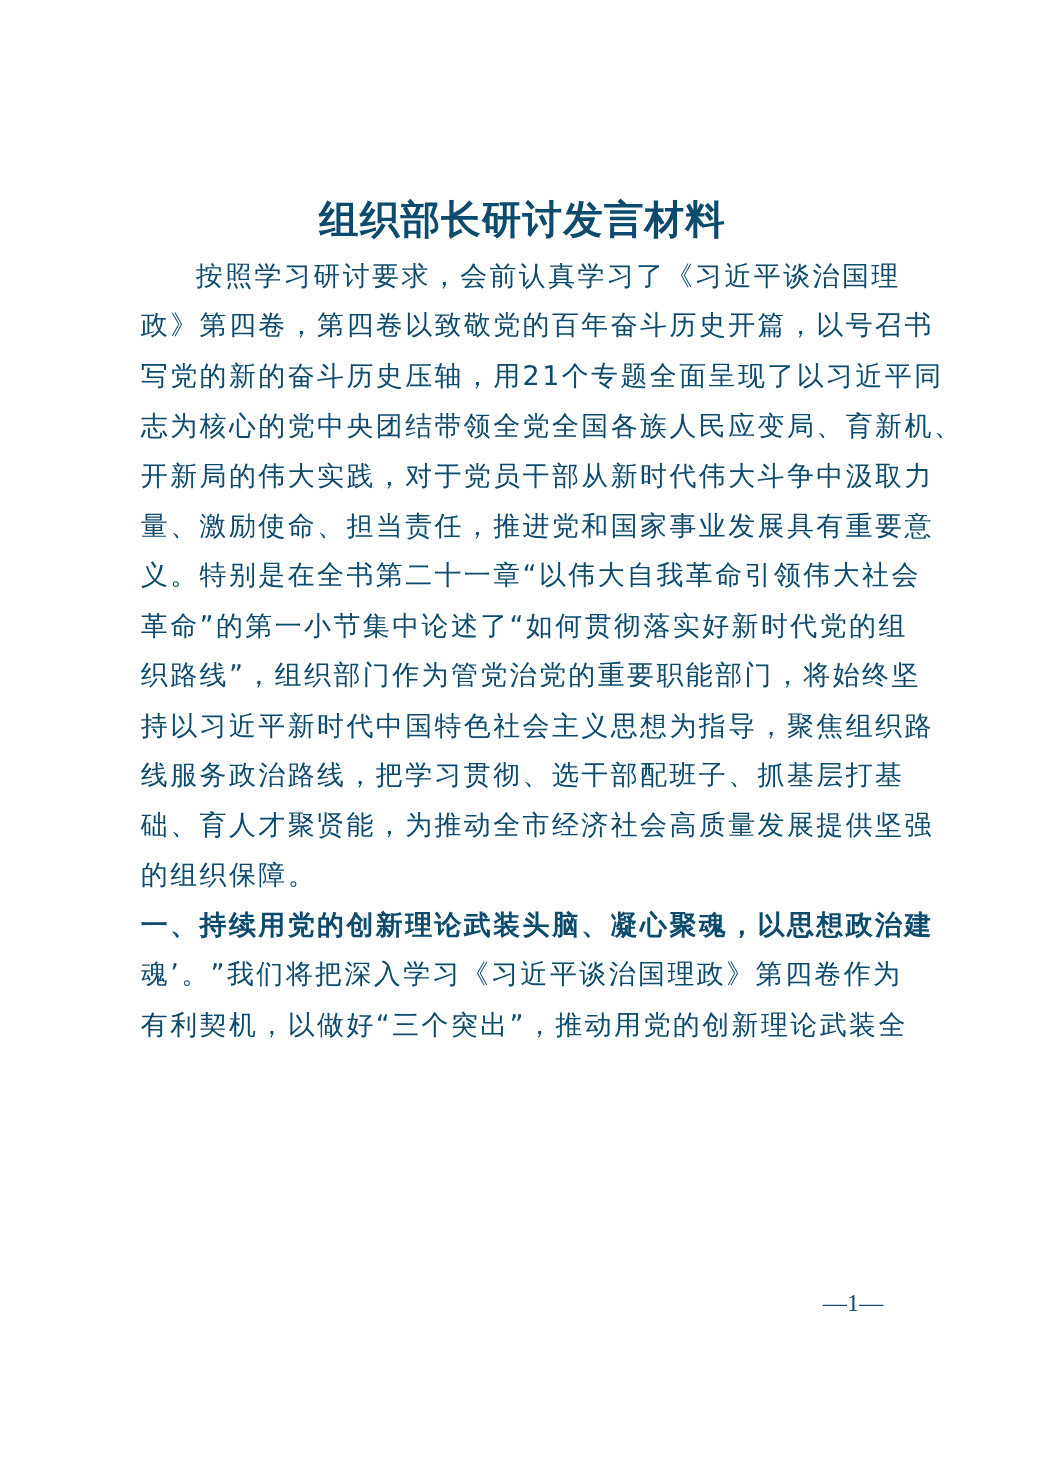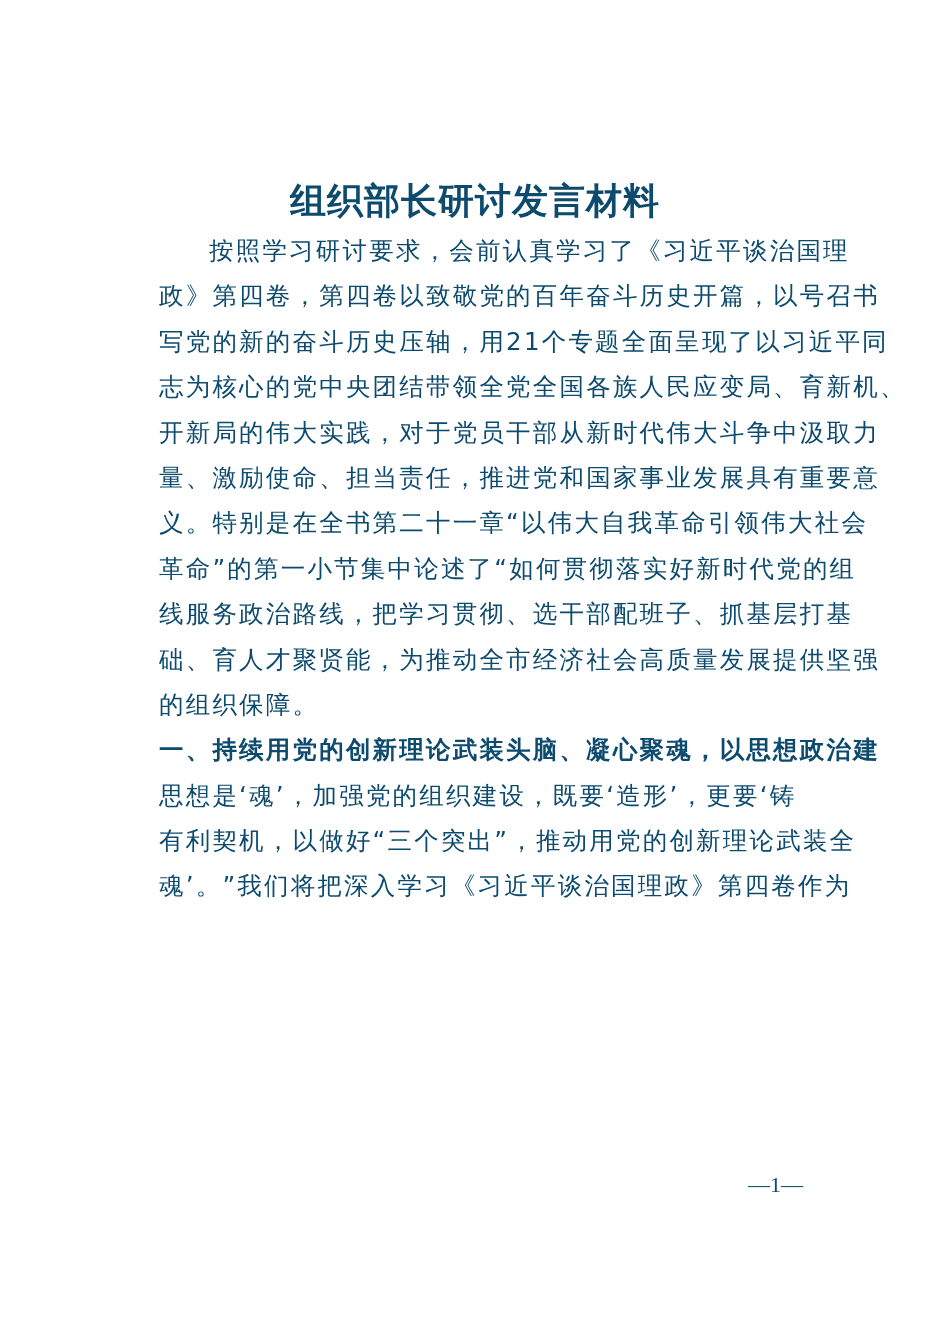--- a/index.html
+++ b/index.html
@@ -9,21 +9,21 @@
       position: absolute; left: 0; right: 0; top: 172px;
       text-align: center;
       font-family: "DejaVu Serif", "Liberation Serif", serif;
       font-weight: bold; font-size: 36px; letter-spacing: 1px; line-height: 56px;
     }
     .body-lines {
       position: absolute; left: 128px; top: 228px; width: 720px;
       font-family: "DejaVu Sans", "Liberation Sans", sans-serif;
       font-size: 24.5px; line-height: 45.4px;
     }
-    .line { white-space: nowrap; height: 45.4px; letter-spacing: 2.2px; margin-left: 31px; }
+    .line { white-space: nowrap; height: 45.4px; letter-spacing: 2.2px; }
     .line.indent { padding-left: 50px; }
     .bold { font-weight: bold; }
     .page-number {
       position: absolute; left: 748px; top: 1172px;
       font-family: "Liberation Serif", "DejaVu Serif", serif;
       font-size: 22px;
     }
   </style>
 </head>
 <body>
@@ -33,23 +33,24 @@
 
   <div class="body-lines">
     <div class="line indent">按照学习研讨要求，会前认真学习了《习近平谈治国理</div>
     <div class="line">政》第四卷，第四卷以致敬党的百年奋斗历史开篇，以号召书</div>
     <div class="line">写党的新的奋斗历史压轴，用21个专题全面呈现了以习近平同</div>
     <div class="line">志为核心的党中央团结带领全党全国各族人民应变局、育新机、</div>
     <div class="line">开新局的伟大实践，对于党员干部从新时代伟大斗争中汲取力</div>
     <div class="line">量、激励使命、担当责任，推进党和国家事业发展具有重要意</div>
     <div class="line">义。特别是在全书第二十一章“以伟大自我革命引领伟大社会</div>
     <div class="line">革命”的第一小节集中论述了“如何贯彻落实好新时代党的组</div>
+    <div class="line">织路线”，组织部门作为管党治党的重要职能部门，将始终坚</div>
+    <div class="line">持以习近平新时代中国特色社会主义思想为指导，聚焦组织路</div>
     <div class="line">线服务政治路线，把学习贯彻、选干部配班子、抓基层打基</div>
     <div class="line">础、育人才聚贤能，为推动全市经济社会高质量发展提供坚强</div>
     <div class="line">的组织保障。</div>
     <div class="line bold">一、持续用党的创新理论武装头脑、凝心聚魂，以思想政治建</div>
-    <div class="line">思想是‘魂’，加强党的组织建设，既要‘造形’，更要‘铸</div>
+    <div class="line">魂’。”我们将把深入学习《习近平谈治国理政》第四卷作为</div>
     <div class="line">有利契机，以做好“三个突出”，推动用党的创新理论武装全</div>
-    <div class="line">魂’。”我们将把深入学习《习近平谈治国理政》第四卷作为</div>
   </div>
 
   <div class="page-number">—1—</div>
 </div>
 
 </body></html>

